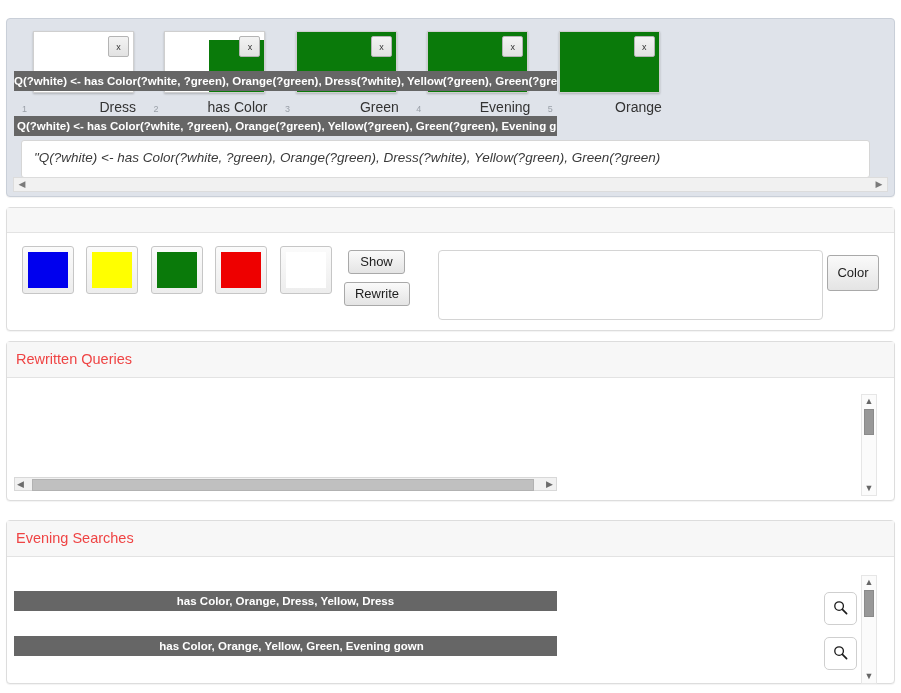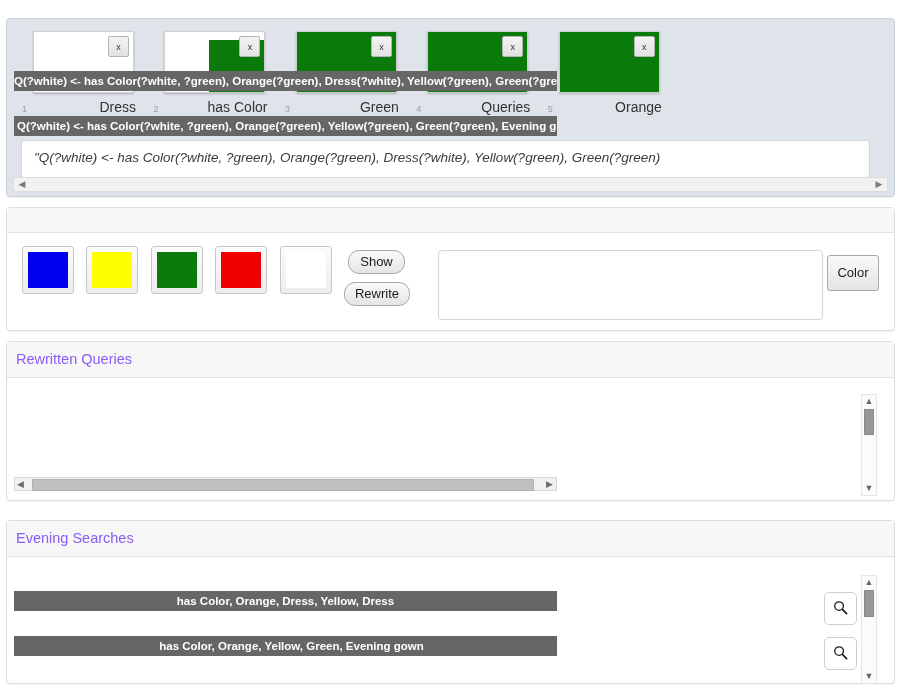--- a/index.html
+++ b/index.html
@@ -148,21 +148,21 @@
     padding: 5px;
     cursor: pointer;
     vertical-align: top;
   }
   .color-swatch .chip { width: 100%; height: 100%; }
 
   #show-button, #rewrite-button {
     position: absolute;
     background: linear-gradient(#fafafa,#e4e4e4);
     border: 1px solid #a9a9a9;
-    border-radius: 11px;
+    border-radius: 3px;
     font-size: 13px;
     color: #1d1d1d;
     font-family: "Liberation Sans", sans-serif;
     cursor: pointer;
     text-align: center;
     box-sizing: border-box;
   }
   #show-button { left: 348px; top: 250px; width: 57px; height: 24px; line-height: 22px; }
   #rewrite-button { left: 344px; top: 282px; width: 66px; height: 24px; line-height: 22px; }
 
@@ -199,21 +199,21 @@
     left: 6px; top: 341px; width: 889px; height: 160px;
   }
   .section-head {
     position: absolute;
     left: 0; top: 0; right: 0; height: 36px;
     background: #f7f7f7;
     border-bottom: 1px solid #e3e3e3;
     box-sizing: border-box;
     padding: 9px 0 0 9px;
     font-size: 14.5px;
-    color: #8b5cf6;
+    color: #ef4444;
   }
 
   .query-bar {
     position: absolute;
     height: 20px;
     background: #666666;
     color: #ffffff;
     font-size: 11.5px;
     font-weight: bold;
     line-height: 20px;
@@ -316,21 +316,21 @@
       </div>
       <div class="thumb-caption">Green</div>
     </div>
 
     <div class="thumb-cell">
       <span class="thumb-index">4</span>
       <div class="thumb-box">
         <div class="thumb-fill-full"></div>
         <div class="thumb-close">x</div>
       </div>
-      <div class="thumb-caption">Queries</div>
+      <div class="thumb-caption">Evening</div>
     </div>
 
     <div class="thumb-cell">
       <span class="thumb-index">5</span>
       <div class="thumb-box">
         <div class="thumb-fill-full"></div>
         <div class="thumb-close">x</div>
       </div>
       <div class="thumb-caption">Orange</div>
     </div>

